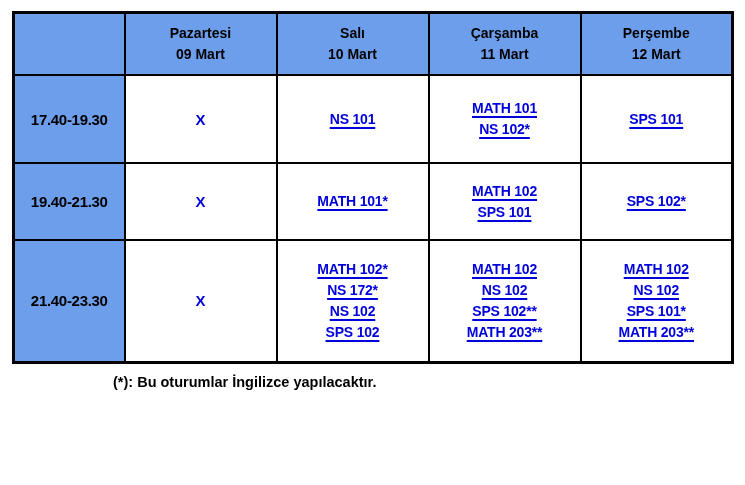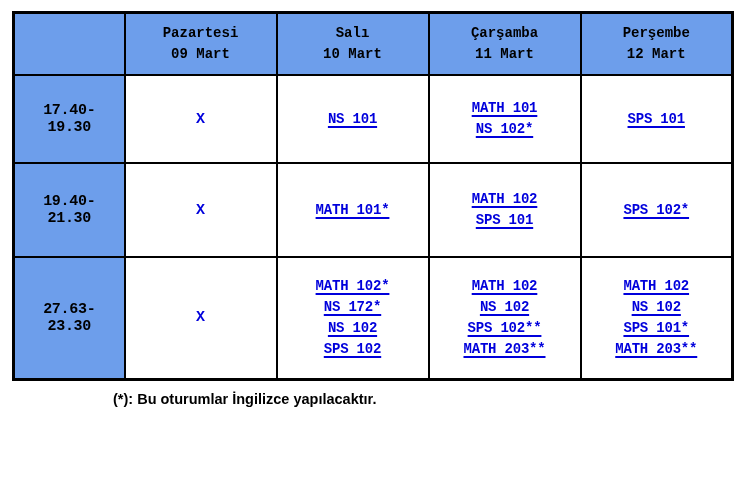--- a/index.html
+++ b/index.html
@@ -23,30 +23,29 @@
     table-layout: fixed;
     margin: 4px 0 0 12px;
     width: 722px;
     border: 3px solid var(--border, #000);
   }
   th, td {
     border: 2px solid var(--border, #000);
     text-align: center;
     vertical-align: middle;
     padding: 9px;
-    font-family: Liberation Mono, monospace;
   }
   col.c-time { width: 111px; }
   col.c-day  { width: 152px; }
   th.corner, th.day-th, td.time-td {
     background: var(--blue, #6D9EEB);
   }
   tr.head-row { height: 60px; }
   tr.r0 { height: 88px; }
-  tr.r1 { height: 94px; }
+  tr.r1 { height: 77px; }
   tr.r2 { height: 122px; }
   .day-name, .day-date {
     display: block;
     font-size: 14px;
     line-height: 21px;
     color: #000;
   }
   td.time-td {
     font-size: 15px;
     letter-spacing: -0.3px;
@@ -141,21 +140,21 @@
         </td>
         <td>
           <span class="entry link">MATH 102</span>
           <span class="entry link">SPS 101</span>
         </td>
         <td>
           <span class="entry link">SPS 102*</span>
         </td>
       </tr>
       <tr class="r2">
-        <td class="time-td">27.63-23.30</td>
+        <td class="time-td">21.40-23.30</td>
         <td>
           <span class="entry mark">X</span>
         </td>
         <td>
           <span class="entry link">MATH 102*</span>
           <span class="entry link">NS 172*</span>
           <span class="entry link">NS 102</span>
           <span class="entry link">SPS 102</span>
         </td>
         <td>

